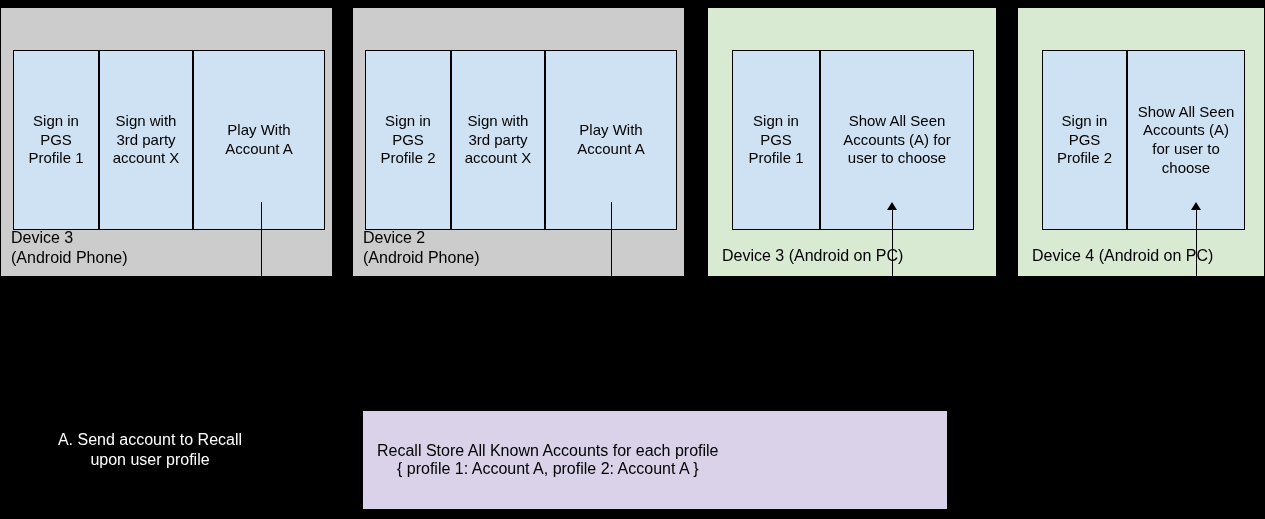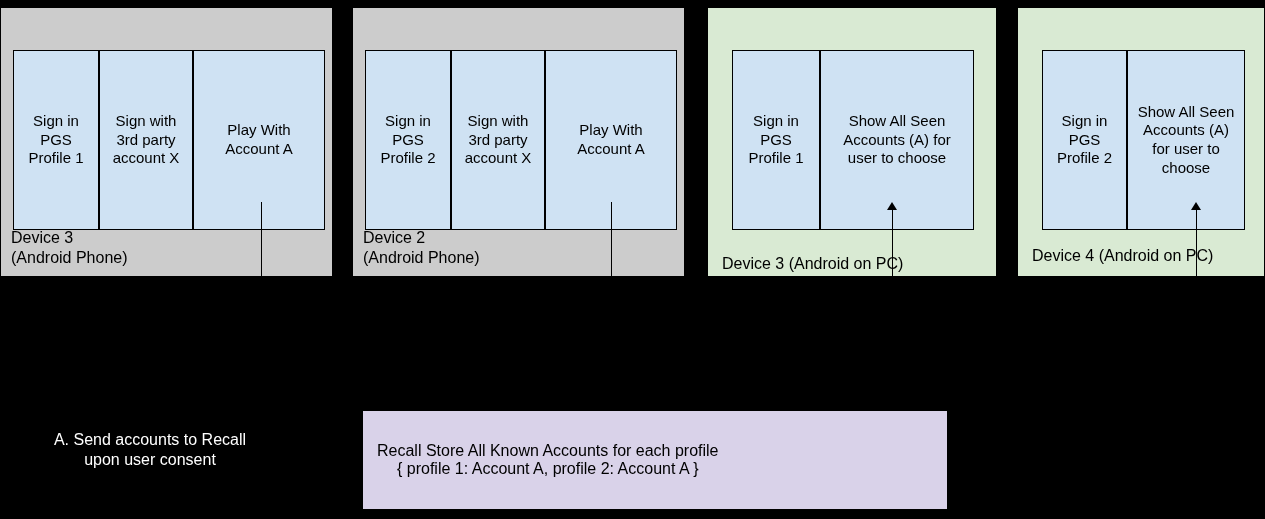--- a/index.html
+++ b/index.html
@@ -93,35 +93,35 @@
 (Android Phone)</div>
   </div>
   <div class="vline" style="left:611px; top:202px; height:208px;"></div>
   <div class="arrowhead-down" style="left:606px; top:410px;"></div>
 
   <div class="device-box" style="left:707px; top:7px; width:290px; height:270px; background:#d9ead3;">
     <div class="inner-row" style="left:24px; top:22px; width:242px; height:180px;">
       <div class="cell" style="width:88px;">Sign in PGS Profile 1</div>
       <div class="cell" style="width:154px;">Show All Seen Accounts (A) for user to choose</div>
     </div>
-    <div class="device-label" style="left:14px; bottom:2px;">Device 3 (Android on PC)</div>
+    <div class="device-label" style="left:14px; bottom:10px;">Device 3 (Android on PC)</div>
   </div>
   <div class="vline" style="left:892px; top:210px; height:200px;"></div>
   <div class="arrowhead" style="left:887px; top:202px;"></div>
 
   <div class="device-box" style="left:1017px; top:7px; width:248px; height:270px; background:#d9ead3;">
     <div class="inner-row" style="left:24px; top:22px; width:203px; height:180px;">
       <div class="cell" style="width:85px;">Sign in PGS Profile 2</div>
       <div class="cell" style="width:118px;">Show All Seen Accounts (A) for user to choose</div>
     </div>
     <div class="device-label" style="left:14px; bottom:10px;">Device 4 (Android on PC)</div>
   </div>
   <div class="vline" style="left:1196px; top:210px; height:200px;"></div>
   <div class="arrowhead" style="left:1191px; top:202px;"></div>
 
   <div class="device-box" style="left:362px; top:410px; width:586px; height:100px; background:#d9d2e9; display:flex; align-items:center; justify-content:flex-start; text-align:center; font-size:16px; padding:0 14px;">
     <span style="white-space: pre-line;">Recall Store All Known Accounts for each profile
 { profile 1: Account A, profile 2: Account A }</span>
   </div>
 
-  <div class="caption" style="left:50px;  top:430px; width:200px;">A. Send accounts to Recall upon user consent</div>
+  <div class="caption" style="left:50px;  top:430px; width:200px;">A. Send account to Recall upon user profile</div>
 
 </div>
 
 </body></html>

